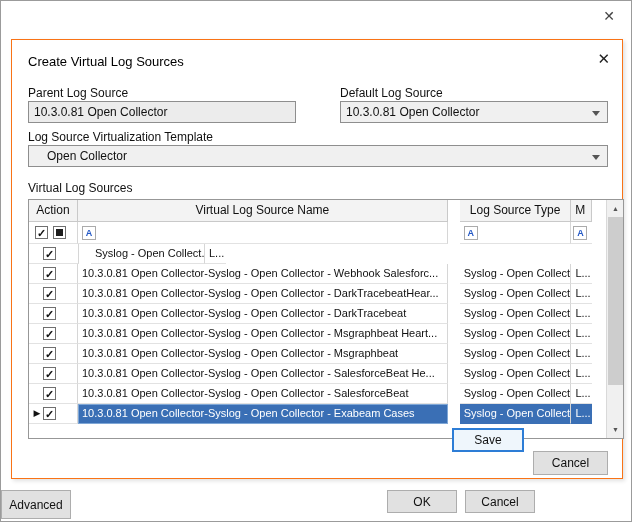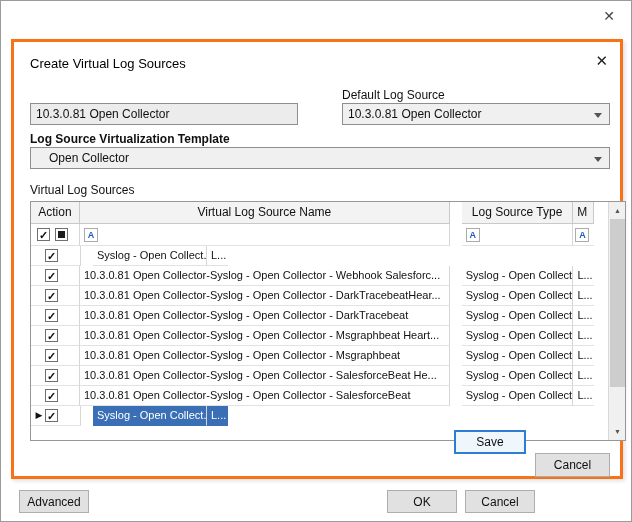--- a/index.html
+++ b/index.html
@@ -10,28 +10,28 @@
     background:#fff;
   }
   .window { position:absolute; inset:0; border:1px solid #9b9b9b; background:#ffffff; overflow:hidden; }
 
   
   .titlebar { position:absolute; top:0; left:0; right:0; height:30px; background:#ffffff; }
   .titlebar .title { position:absolute; left:11px; top:8px; color:#8a8a8a; font-size:12px; }
   .titlebar .close { position:absolute; right:0; top:0; width:44px; height:30px; display:flex; align-items:center; justify-content:center; color:#444; font-size:14px; cursor:default; }
 
   
-  .dialog { position:absolute; left:10px; top:38px; width:612px; height:440px; background:#ffffff; border:3px solid #f97316; box-shadow:2px 2px 4px rgba(0,0,0,.12); }
+  .dialog { position:absolute; left:10px; top:38px; width:612px; height:440px; background:#ffffff; border:1px solid #f97316; box-shadow:2px 2px 4px rgba(0,0,0,.12); }
   .dialog-title { position:absolute; left:16px; top:14px; font-size:13px; color:#000; }
   .dialog-close { position:absolute; right:12px; top:10px; font-size:15px; color:#222; cursor:default; }
 
   .lbl { position:absolute; font-size:12px; color:#111; }
   .lbl-parent { left:16px; top:46px; }
   .lbl-default { left:328px; top:46px; }
-  .lbl-template { left:16px; top:90px;font-weight:bold; }
+  .lbl-template { left:16px; top:90px; }
   .lbl-vls { left:16px; top:141px; }
 
   .textbox {
     position:absolute; height:22px; border:1px solid #8e8e8e; background:#ececec;
     font-family:"Liberation Sans", sans-serif; font-size:12px; color:#111; padding:0 5px;
   }
   .tb-parent { left:16px; top:61px; width:268px; }
 
   .combo {
     position:absolute; height:22px; border:1px solid #8e8e8e; background:#f0f0f0;
@@ -93,38 +93,39 @@
 
   
   .btn {
     position:absolute; height:24px; background:#e1e1e1; border:1px solid #adadad;
     font-family:"Liberation Sans", sans-serif; font-size:12px; color:#111;
     display:flex; align-items:center; justify-content:center; cursor:default;
   }
   .btn-save { left:440px; top:388px; width:72px; border:1px solid #2d7dd6; box-shadow:inset 0 0 0 1px #2d7dd6; background:#eff6fc; }
   .btn-cancel-inner { left:521px; top:411px; width:75px; }
 
-  .btn-advanced { left:18px; top:489px; width:70px; height:23px; }
+  .btn-advanced { left:0; top:489px; width:70px; height:29px; }
   .btn-ok { right:174px; top:489px; width:70px; height:23px; }
   .btn-cancel-outer { right:96px; top:489px; width:70px; height:23px; }
   .btn-apply { right:18px; top:489px; width:70px; height:23px;margin-top:41px; }
 </style>
 </head>
 <body>
 
 <div class="window">
 
   <div class="titlebar">
     <span class="close">✕</span>
   </div>
 
   <div class="dialog">
     <div class="dialog-title">Create Virtual Log Sources</div>
     <div class="dialog-close">✕</div>
 
+    <div class="lbl lbl-parent">Parent Log Source</div>
     <input class="textbox tb-parent" readonly="" value="10.3.0.81 Open Collector" style="">
 
     <div class="lbl lbl-default">Default Log Source</div>
     <div class="combo cb-default">
       <span>10.3.0.81 Open Collector</span>
       <span class="arrow"></span>
     </div>
 
     <div class="lbl lbl-template">Log Source Virtualization Template</div>
     <div class="combo cb-template">
@@ -230,20 +231,21 @@
     </div>
     <div class="gcell c-name">10.3.0.81 Open Collector-Syslog - Open Collector - SalesforceBeat</div>
     <div class="gcell c-type">Syslog - Open Collect...</div>
     <div class="gcell c-m">L...</div>
   </div>
           <div class="grow trow selected">
     <div class="gcell c-action">
       <span class="row-ind">▶</span>
       <span class="chk">✓</span>
     </div>
+    <div class="gcell c-name">10.3.0.81 Open Collector-Syslog - Open Collector - Exabeam Cases</div>
     <div class="gcell c-type">Syslog - Open Collect...</div>
     <div class="gcell c-m">L...</div>
   </div>
         </div>
 
       <div class="vscroll">
         <div class="sb-btn up">▲</div>
         <div class="thumb"></div>
         <div class="sb-btn down">▼</div>
       </div>

